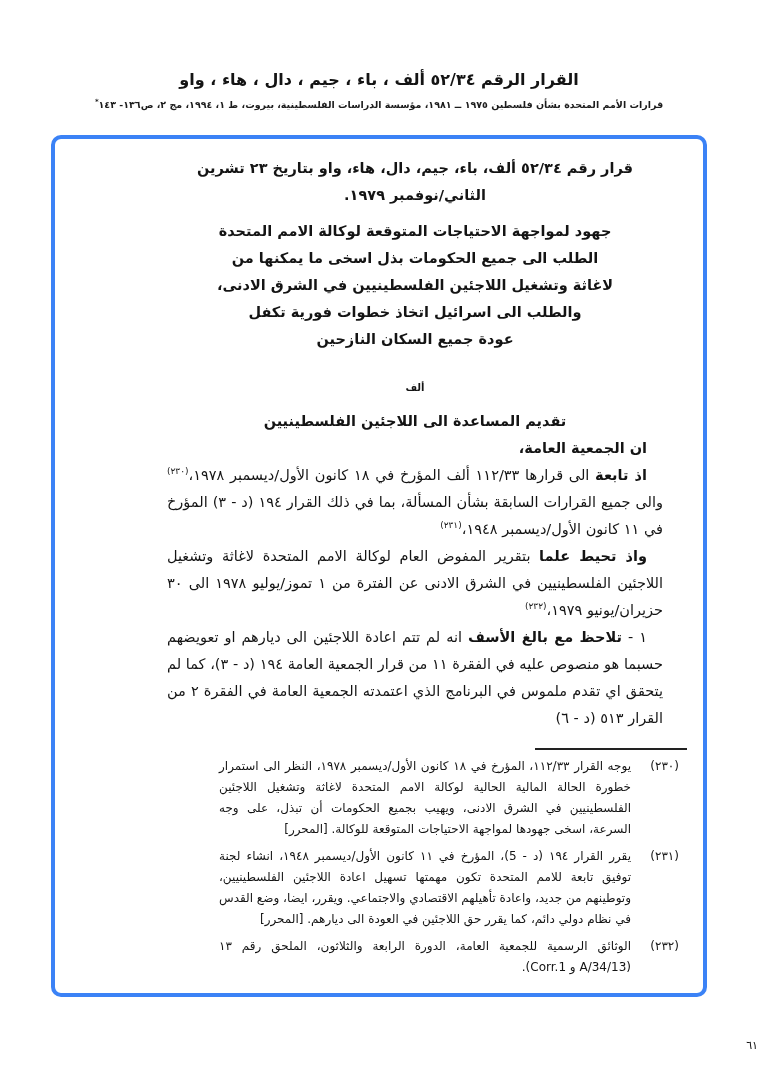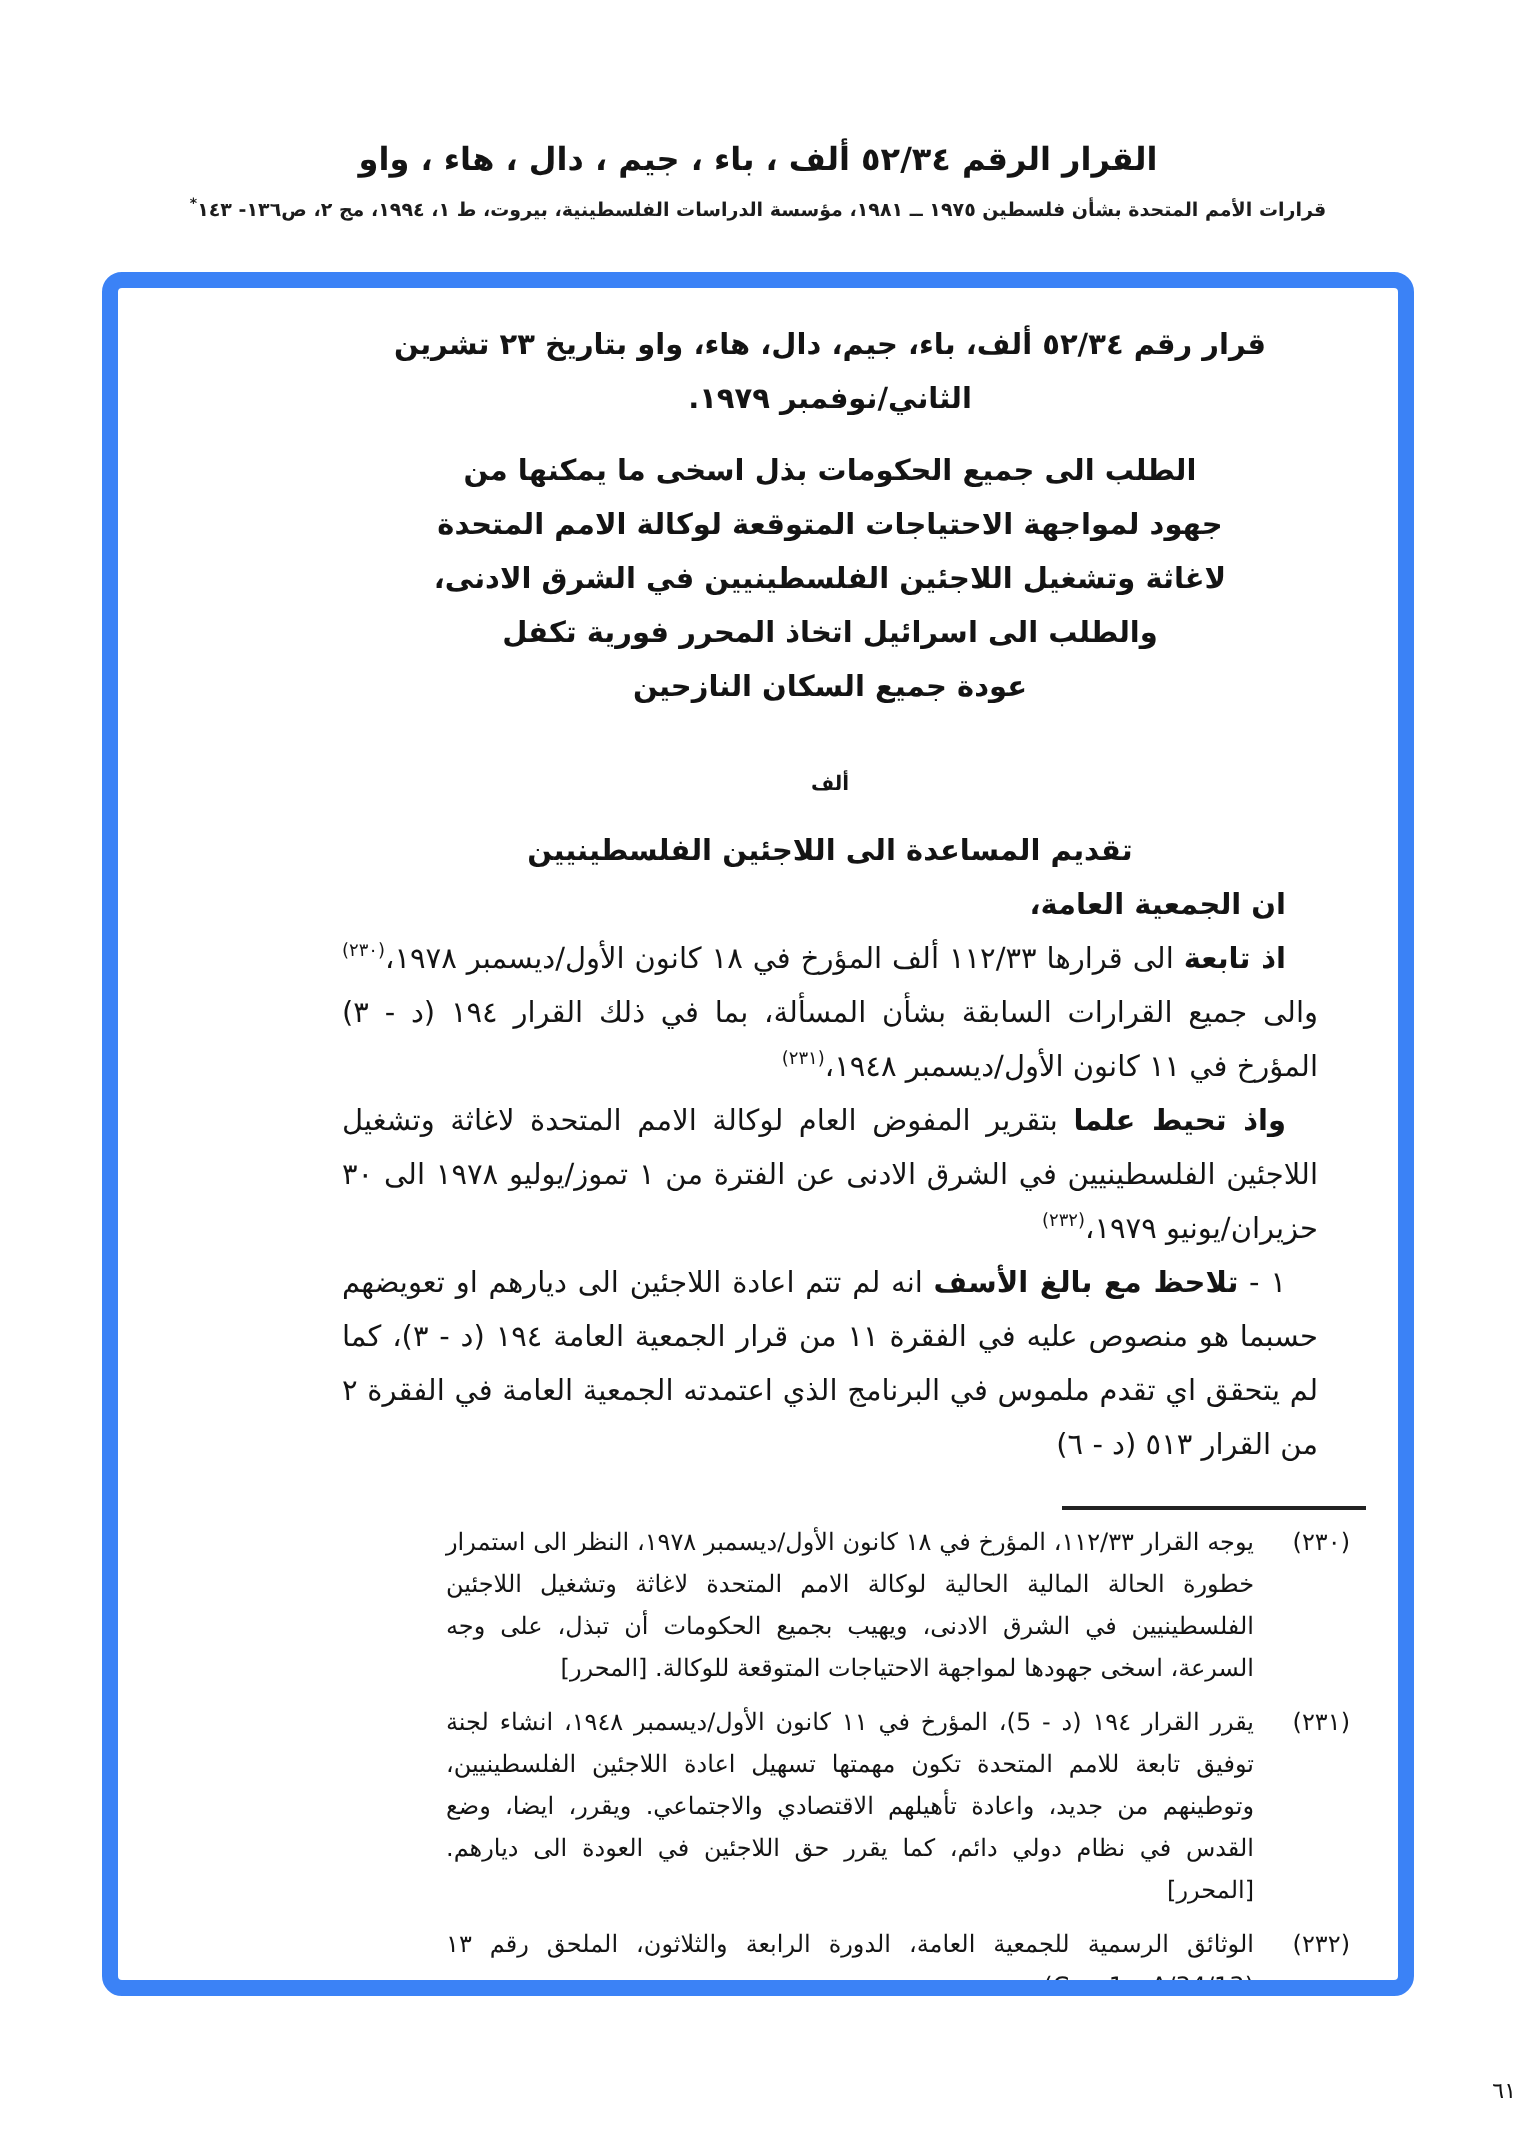--- a/index.html
+++ b/index.html
@@ -22,21 +22,21 @@
   }
   .source-line {
     margin-top: 9px; font-size: 9.5px; font-weight: bold; color: #1c1c1c;
   }
   .source-line sup { font-size: 7px; }
 
   
   .green-box {
     width: 656px; height: 862px;
     margin: 25px auto 12px;
-    border: 8px solid #3b82f6;
+    border: 4px solid #3b82f6;
     border-radius: 10px;
     background: #ffffff;
   }
   .content {
     direction: rtl;
     height: 100%;
     padding: 12px 40px 0 112px;
     overflow: hidden;
     font-size: 14.5px;
     line-height: 27px;
@@ -96,24 +96,24 @@
 
   <div class="green-box">
     <div class="content">
 
       <div class="opening center">
         <div>قرار رقم ٥٢/٣٤ ألف، باء، جيم، دال، هاء، واو بتاريخ ٢٣ تشرين</div>
         <div>الثاني/نوفمبر ١٩٧٩.</div>
       </div>
 
       <div class="subject center">
+        <div>جهود لمواجهة الاحتياجات المتوقعة لوكالة الامم المتحدة</div>
         <div>الطلب الى جميع الحكومات بذل اسخى ما يمكنها من</div>
-        <div>جهود لمواجهة الاحتياجات المتوقعة لوكالة الامم المتحدة</div>
         <div>لاغاثة وتشغيل اللاجئين الفلسطينيين في الشرق الادنى،</div>
-        <div>والطلب الى اسرائيل اتخاذ المحرر فورية تكفل</div>
+        <div>والطلب الى اسرائيل اتخاذ خطوات فورية تكفل</div>
         <div>عودة جميع السكان النازحين</div>
       </div>
 
       <div class="section-letter center">ألف</div>
       <div class="section-title center">تقديم المساعدة الى اللاجئين الفلسطينيين</div>
 
       <p class="para preamble-intro">
         <span class="lead">ان الجمعية العامة،</span>
       </p>
 

